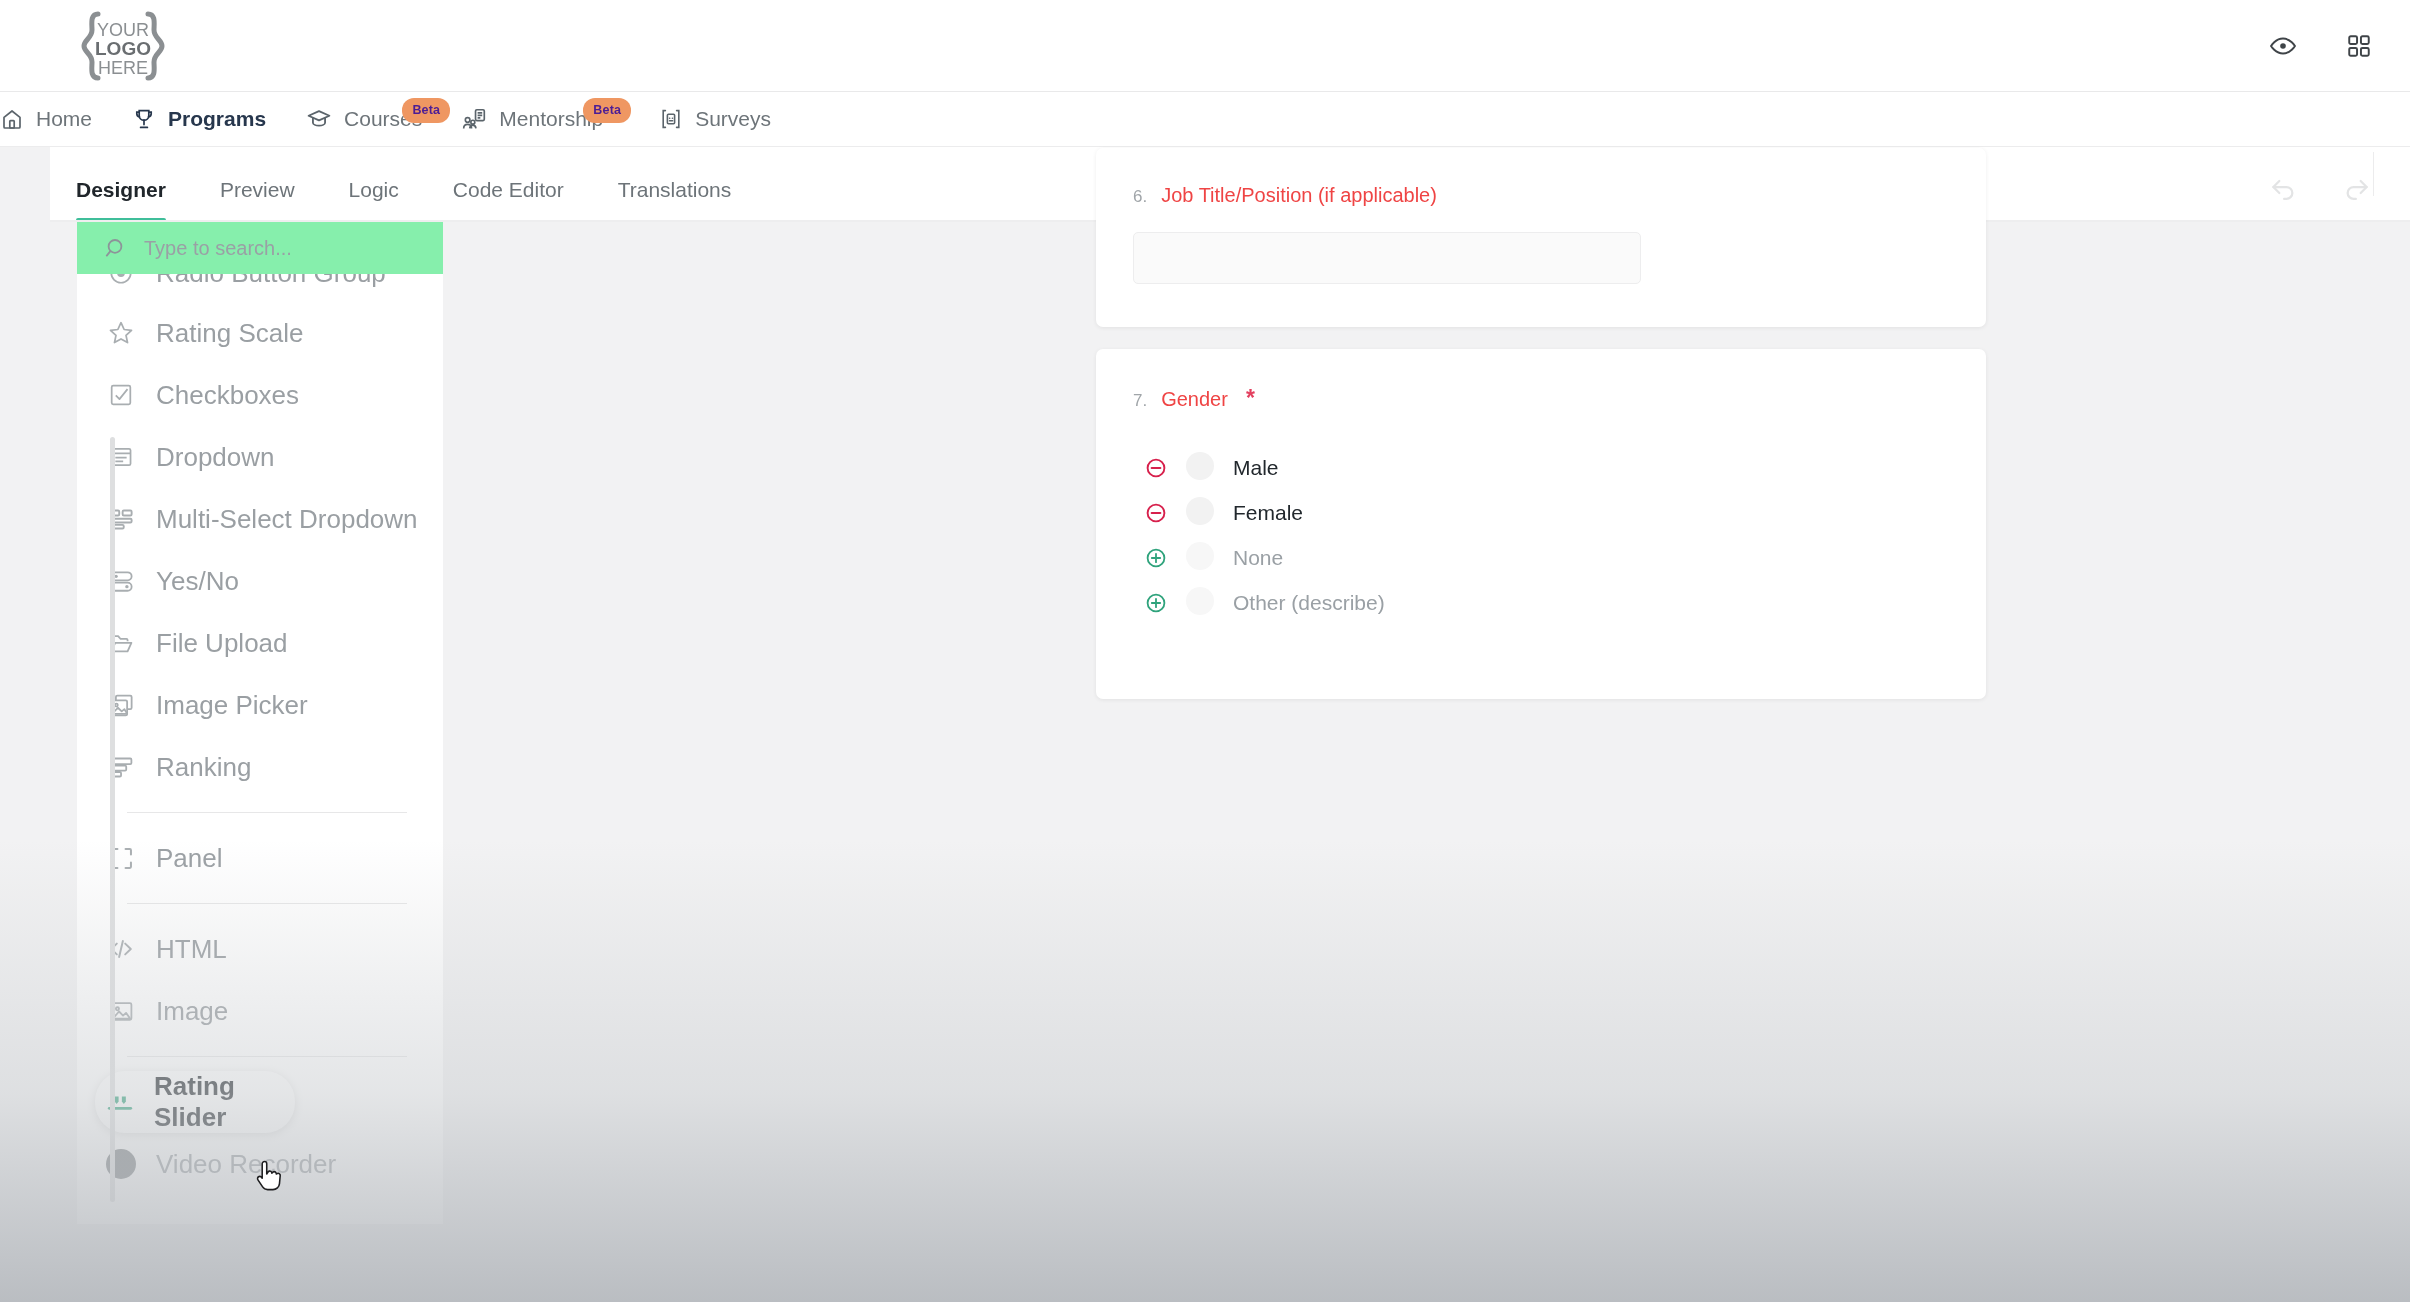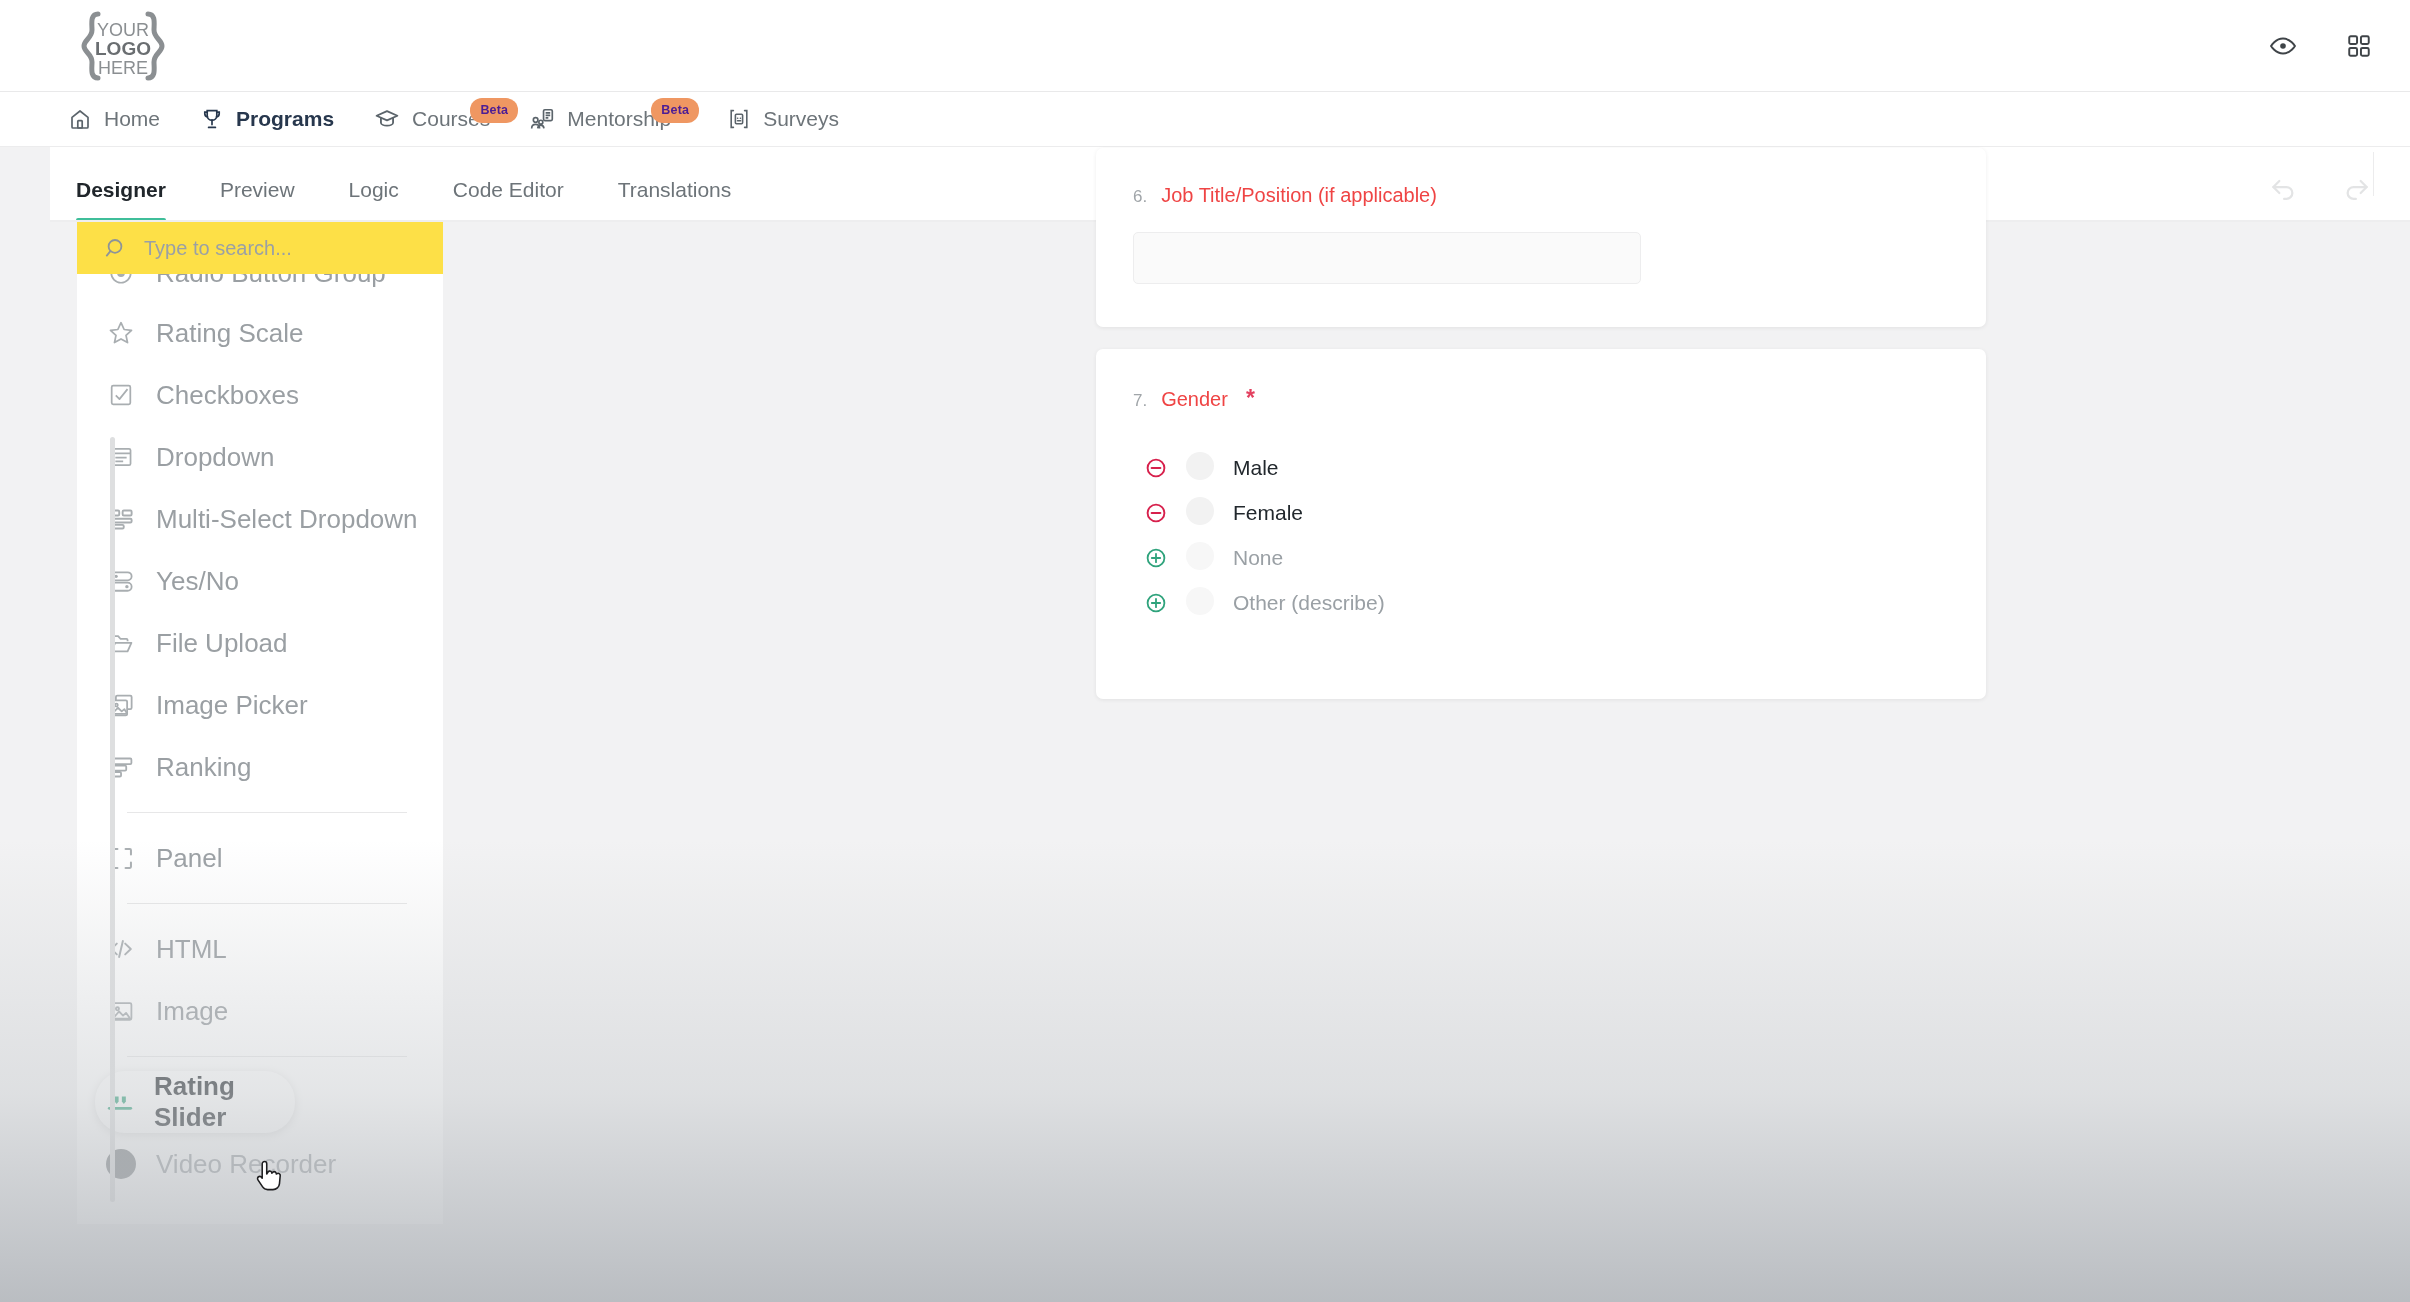--- a/index.html
+++ b/index.html
@@ -25,21 +25,21 @@
   }
   .icon-btn {
     width: 42px; height: 42px; display: flex; align-items: center; justify-content: center;
     cursor: pointer; color: #3f4448;
   }
 
   
   .mainnav {
     position: absolute; left: 0; top: 92px; width: 2410px; height: 55px;
     background: #ffffff; border-bottom: 1px solid #ececed;
-    display: flex; align-items: center; padding-left: 68px; gap: 0;
+    display: flex; align-items: center; gap: 0;
   }
   .nav-item {
     display: flex; align-items: center; gap: 12px;
     margin-right: 40px; cursor: pointer; position: relative;
     color: #6d7479; font-size: 21px; height: 55px;
   }
   .nav-item .nav-label { white-space: nowrap; }
   .nav-item.active { color: #27374d; font-weight: bold; }
   .nav-item .nav-ico { display: flex; align-items: center; color: #5b646b; }
   .nav-item.active .nav-ico { color: #27374d; }
@@ -85,21 +85,21 @@
     background: #f2f2f3;
   }
 
   
   .sidebar {
     position: absolute; left: 27px; top: 0; width: 366px; height: 1002px;
     background: #ffffff; overflow: hidden;
   }
   .sidebar-search {
     position: absolute; left: 0; top: 0; width: 366px; height: 52px;
-    background: #fde047; display: flex; align-items: center; padding-left: 27px; gap: 16px;
+    background: #86efac; display: flex; align-items: center; padding-left: 27px; gap: 16px;
     z-index: 5; cursor: text;
   }
   .search-ico { color: #8d9499; display: flex; }
   .search-input {
     border: 0; background: transparent; outline: none;
     font-family: "Liberation Sans", sans-serif; font-size: 20px; color: #6c7379;
     width: 260px;
   }
   .search-input::placeholder { color: #9aa0a5; }
 

